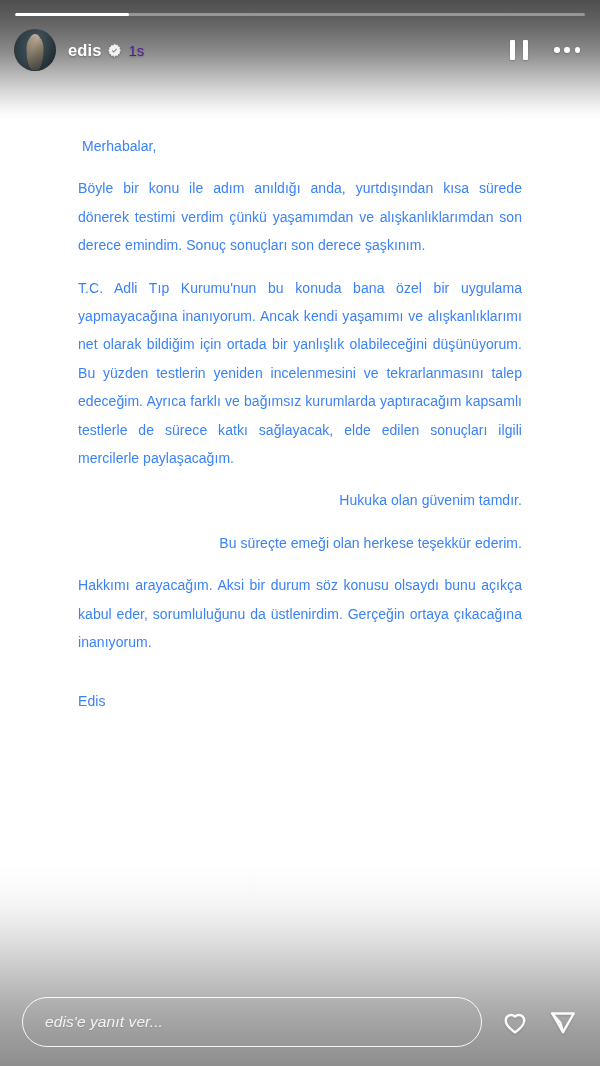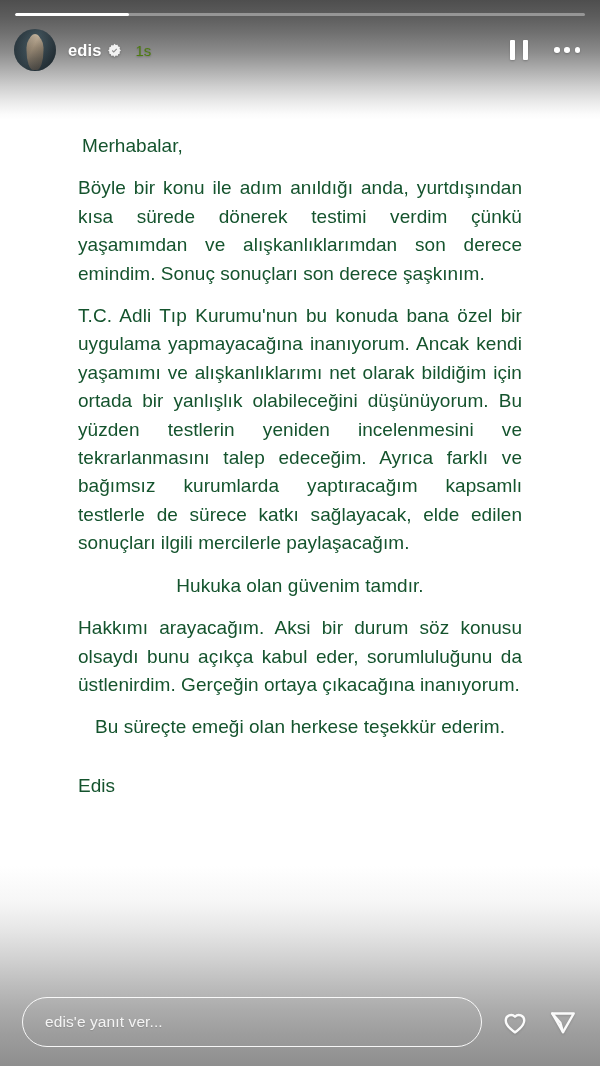--- a/index.html
+++ b/index.html
@@ -131,23 +131,22 @@
     letter-spacing: 0.1px;
     text-shadow: 0 1px 2px rgba(0,0,0,0.28);
   }
   .verified-badge {
     width: 15px; height: 15px;
     display: block;
     flex: 0 0 auto;
     filter: drop-shadow(0 1px 1px rgba(0,0,0,0.25));
   }
   .timestamp {
-    color: #4d7c0f;
+    color: #4c1d95;
     font-size: 15px;
-    margin-left: 7px;
     text-shadow: 0 1px 2px rgba(0,0,0,0.25);
   }
 
   .header-actions {
     margin-left: auto;
     display: flex;
     align-items: center;
     gap: 26px;
     padding-right: 6px;
   }
@@ -179,49 +178,50 @@
     box-shadow: 0 1px 2px rgba(0,0,0,0.2);
   }
 
   
   .letter {
     position: absolute;
     left: 78px; top: 132px;
     width: 444px;
   }
   .letter p {
-    color: #14532d;
-    font-size: 19px;
+    color: #3b82f6;
+    font-size: 14px;
     line-height: 28.4px;
     text-align: justify;
     text-justify: inter-word;
     font-weight: 500;
     letter-spacing: 0.05px;
   }
   .letter p.greeting {
     text-align: left;
     padding-left: 4px;
     margin-bottom: 14px;
   }
   .letter p.para { margin-bottom: 14px; }
-  .letter p.short { text-align: center; }
+  .letter p.short { text-align: right; }
   .letter p.signature {
     text-align: left;
     margin-top: 30px;
   }
 
   
   .reply-bar {
     position: absolute;
     left: 0; bottom: 0;
     width: 600px; height: 88px;
     display: flex;
     align-items: center;
     padding: 0 22px;
     gap: 18px;
+    font-style: italic;
   }
   .reply-input {
     flex: 1 1 auto;
     height: 50px;
     border: 1.6px solid rgba(255,255,255,0.92);
     border-radius: 26px;
     display: flex;
     align-items: center;
     padding: 0 22px;
     background: transparent;
@@ -246,22 +246,22 @@
 
 <div id="story">
 
   <div class="media-sheet"></div>
 
   <div class="letter">
     <p class="greeting">Merhabalar,</p>
     <p class="para">Böyle bir konu ile adım anıldığı anda, yurtdışından kısa sürede dönerek testimi verdim çünkü yaşamımdan ve alışkanlıklarımdan son derece emindim. Sonuç sonuçları son derece şaşkınım.</p>
     <p class="para">T.C. Adli Tıp Kurumu'nun bu konuda bana özel bir uygulama yapmayacağına inanıyorum. Ancak kendi yaşamımı ve alışkanlıklarımı net olarak bildiğim için ortada bir yanlışlık olabileceğini düşünüyorum. Bu yüzden testlerin yeniden incelenmesini ve tekrarlanmasını talep edeceğim. Ayrıca farklı ve bağımsız kurumlarda yaptıracağım kapsamlı testlerle de sürece katkı sağlayacak, elde edilen sonuçları ilgili mercilerle paylaşacağım.</p>
     <p class="para short">Hukuka olan güvenim tamdır.</p>
+    <p class="para short">Bu süreçte emeği olan herkese teşekkür ederim.</p>
     <p class="para">Hakkımı arayacağım. Aksi bir durum söz konusu olsaydı bunu açıkça kabul eder, sorumluluğunu da üstlenirdim. Gerçeğin ortaya çıkacağına inanıyorum.</p>
-    <p class="para short">Bu süreçte emeği olan herkese teşekkür ederim.</p>
     <p class="signature">Edis</p>
   </div>
 
   <div class="top-scrim"></div>
 
   <div class="progress-row">
     <div class="progress-track" style="flex:1 1 auto;">
       <div class="progress-fill" id="progress-fill" style="width: 20%;"></div>
     </div>
   </div>

